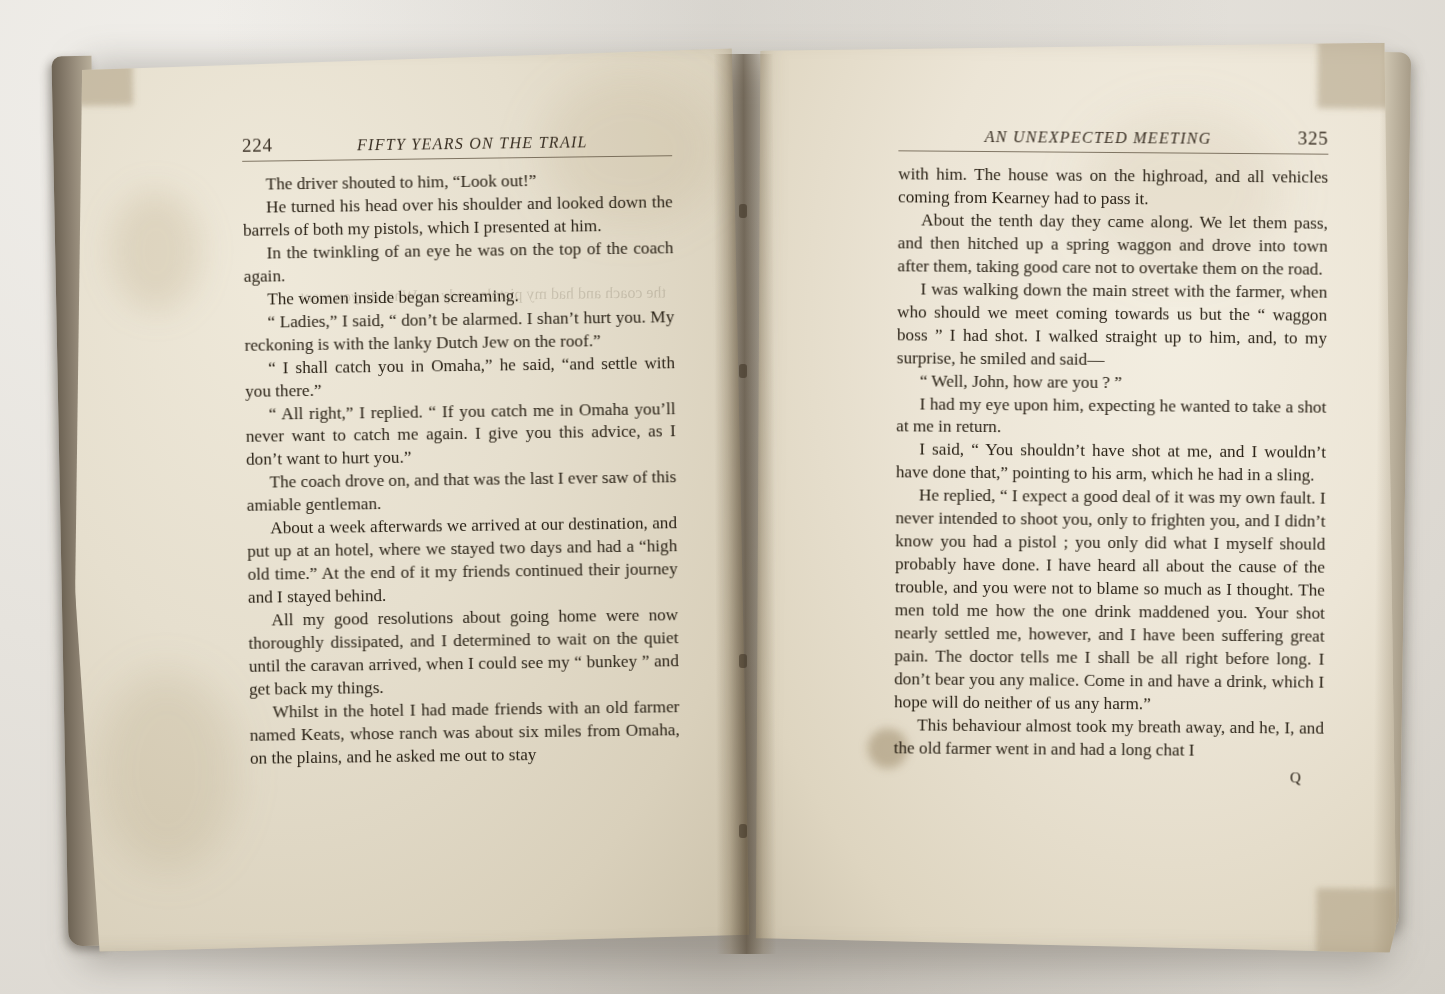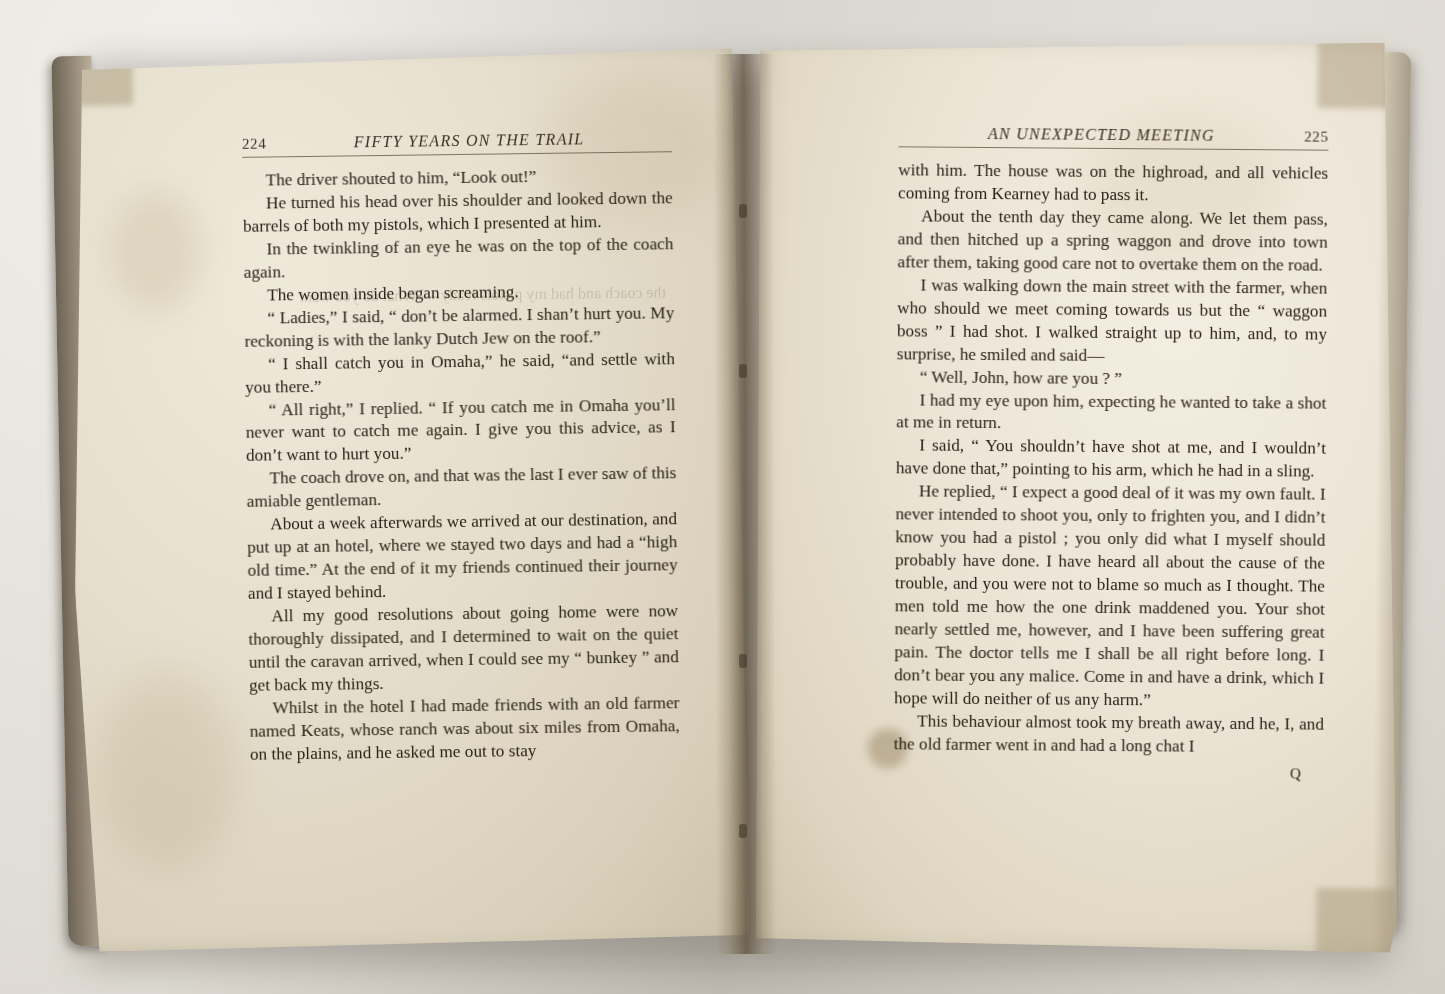--- a/index.html
+++ b/index.html
@@ -155,21 +155,21 @@
     letter-spacing: 0.06em;
     font-size: 16.5px;
     color: #3a3024;
   }
   .rule {
     border-bottom: 1px solid #5b4f3c;
     opacity: 0.75;
     margin-top: 4px;
   }
   .folio {
-    font-size: 15px;
+    font-size: 19px;
     letter-spacing: 0.04em;
   }
   .running-head {
     flex: 1;
     text-align: center;
     font-size: 16px;
     font-style: italic;
     font-variant: small-caps;
     letter-spacing: 0.08em;
   }
@@ -289,21 +289,21 @@
         <p class="body">About a week afterwards we arrived at our destination, and put up at an hotel, where we stayed two days and had a “high old time.”  At the end of it my friends continued their journey and I stayed behind.</p>
         <p class="body">All my good resolutions about going home were now thoroughly dissipated, and I determined to wait on the quiet until the caravan arrived, when I could see my “ bunkey ” and get back my things.</p>
         <p class="body">Whilst in the hotel I had made friends with an old farmer named Keats, whose ranch was about six miles from Omaha, on the plains, and he asked me out to stay</p>
       </div>
     </div>
 
     <div class="text-col right-text">
       <div class="inner">
         <div class="header-line">
           <span class="running-head">AN UNEXPECTED MEETING</span>
-          <span class="folio">225</span>
+          <span class="folio">325</span>
         </div>
         <div class="rule"></div>
         <div style="height:12px"></div>
         <p class="body noindent">with him.  The house was on the highroad, and all vehicles coming from Kearney had to pass it.</p>
         <p class="body">About the tenth day they came along.  We let them pass, and then hitched up a spring waggon and drove into town after them, taking good care not to overtake them on the road.</p>
         <p class="body">I was walking down the main street with the farmer, when who should we meet coming towards us but the “ waggon boss ” I had shot.  I walked straight up to him, and, to my surprise, he smiled and said—</p>
         <p class="body">“ Well, John, how are you ? ”</p>
         <p class="body">I had my eye upon him, expecting he wanted to take a shot at me in return.</p>
         <p class="body">I said, “ You shouldn’t have shot at me, and I wouldn’t have done that,” pointing to his arm, which he had in a sling.</p>
         <p class="body">He replied, “ I expect a good deal of it was my own fault.  I never intended to shoot you, only to frighten you, and I didn’t know you had a pistol ; you only did what I myself should probably have done.  I have heard all about the cause of the trouble, and you were not to blame so much as I thought.  The men told me how the one drink maddened you.  Your shot nearly settled me, however, and I have been suffering great pain.  The doctor tells me I shall be all right before long.  I don’t bear you any malice.  Come in and have a drink, which I hope will do neither of us any harm.”</p>

